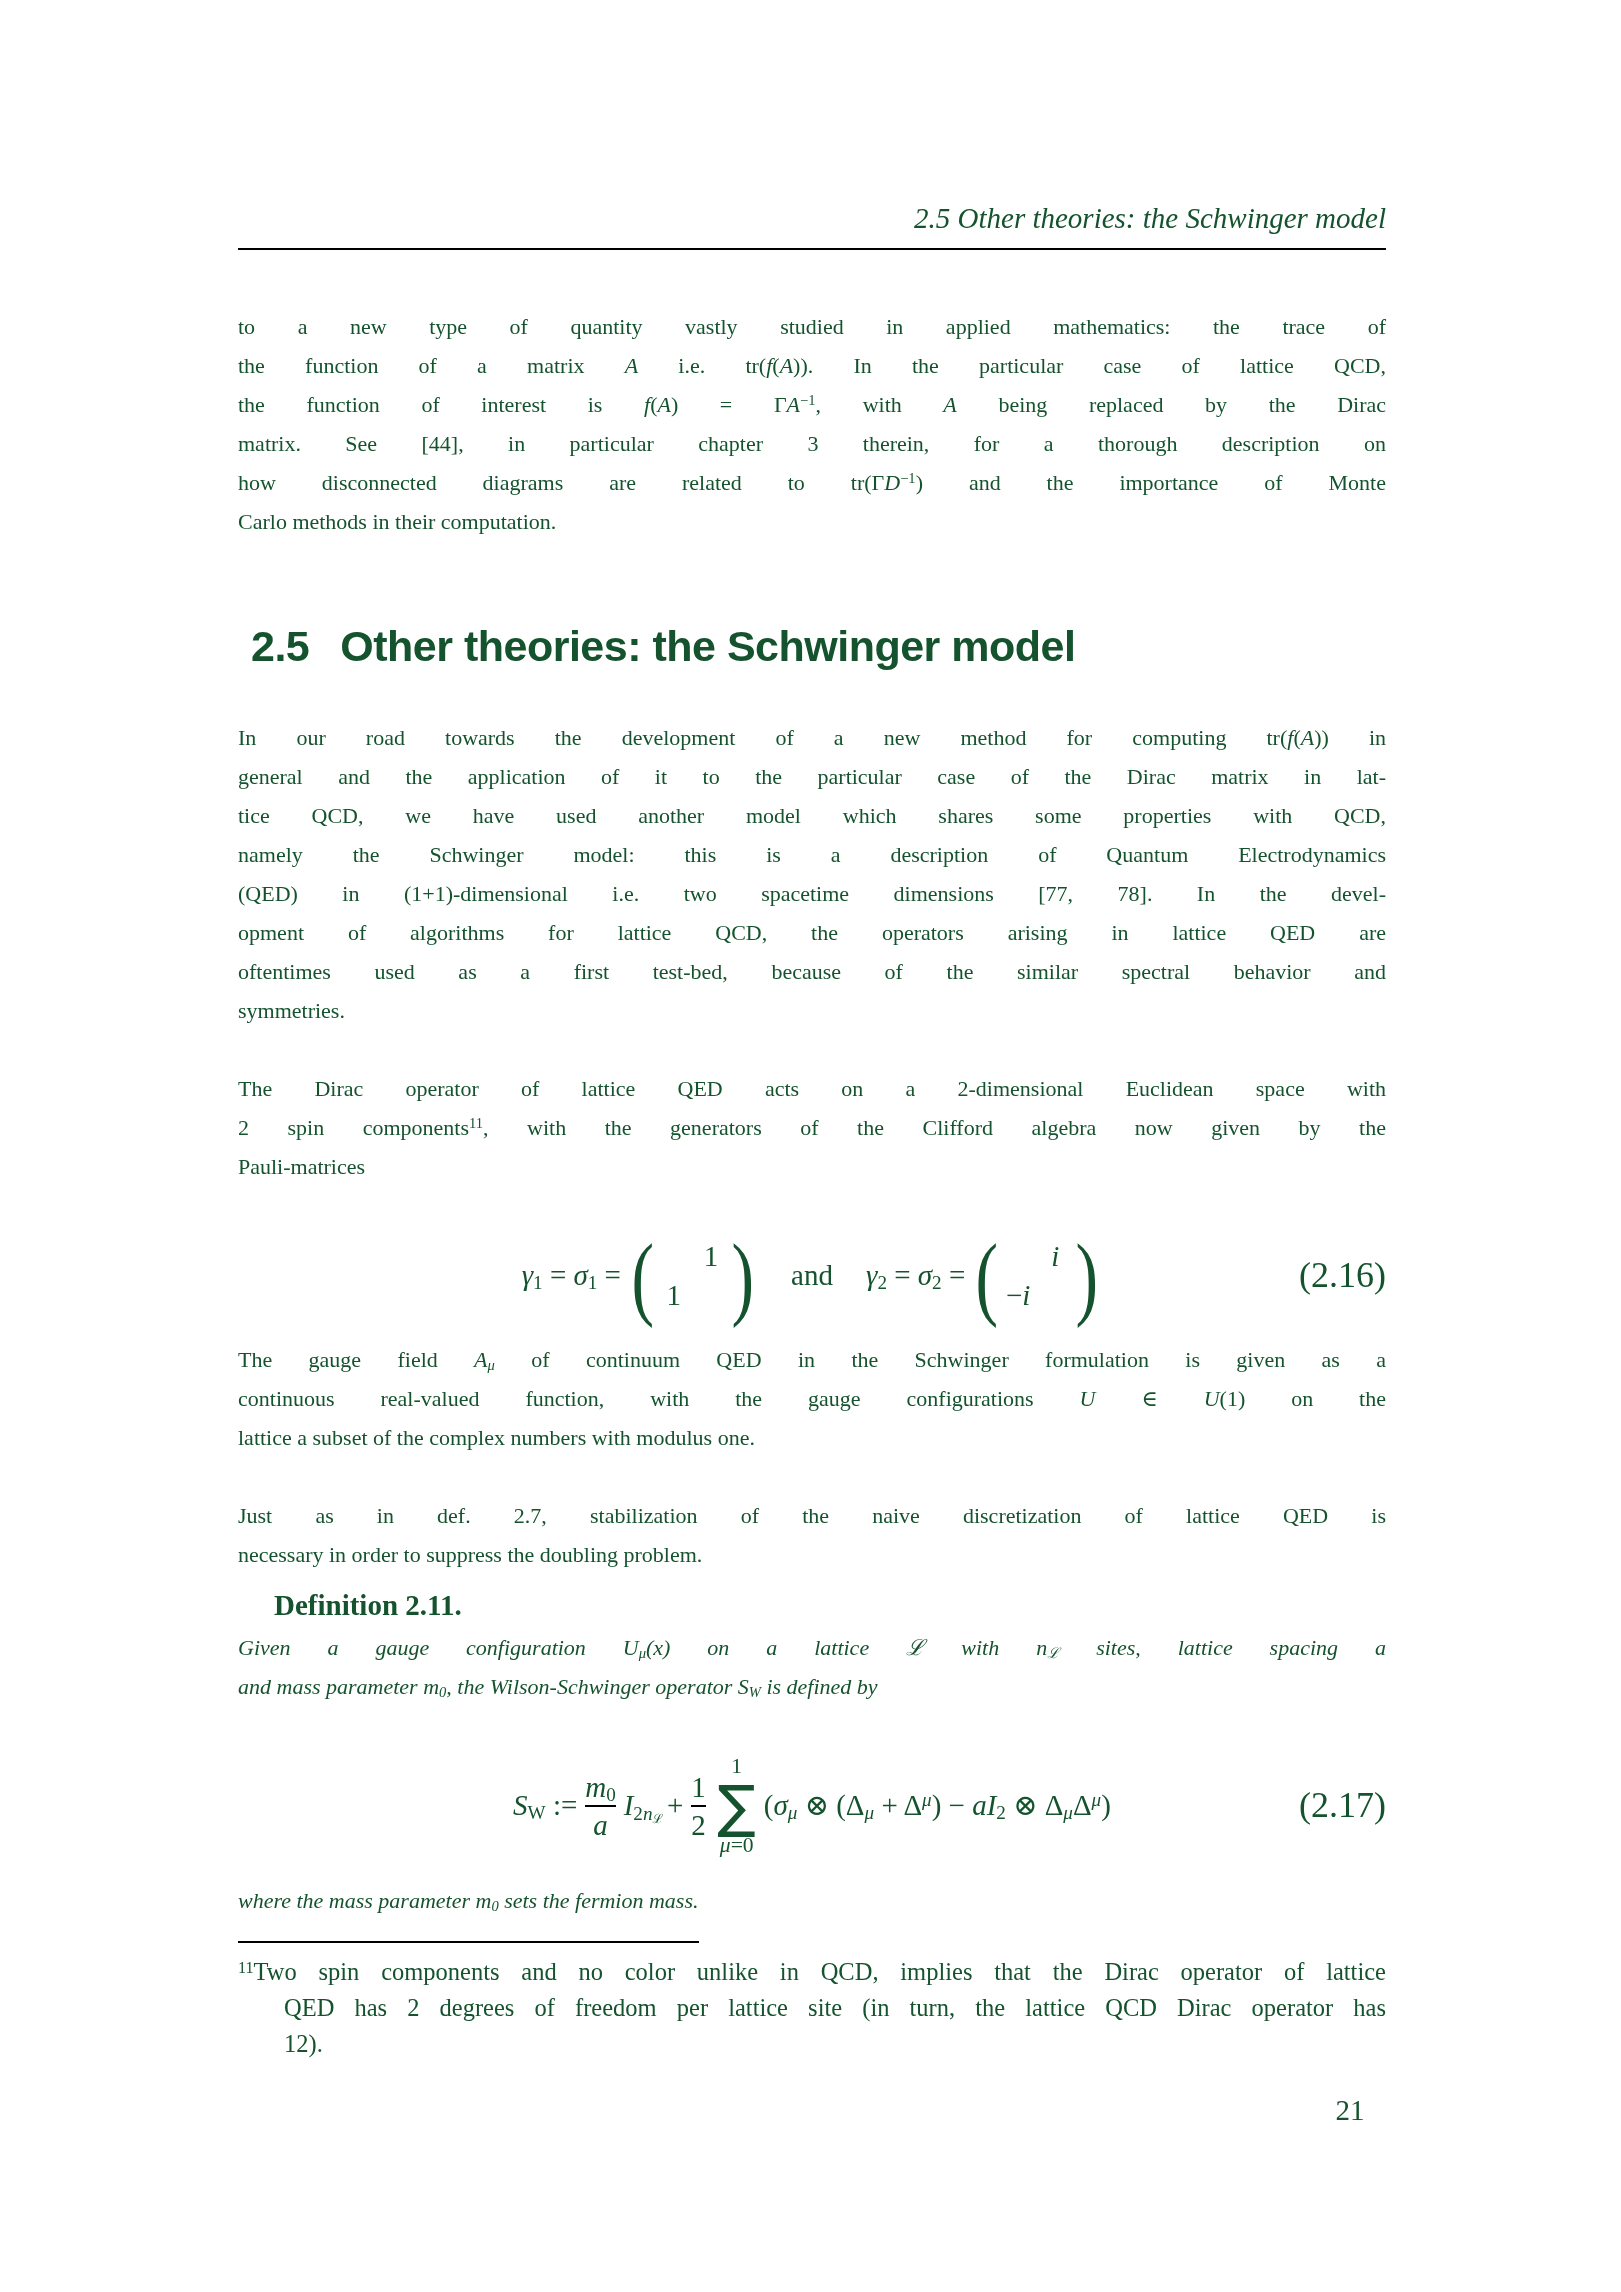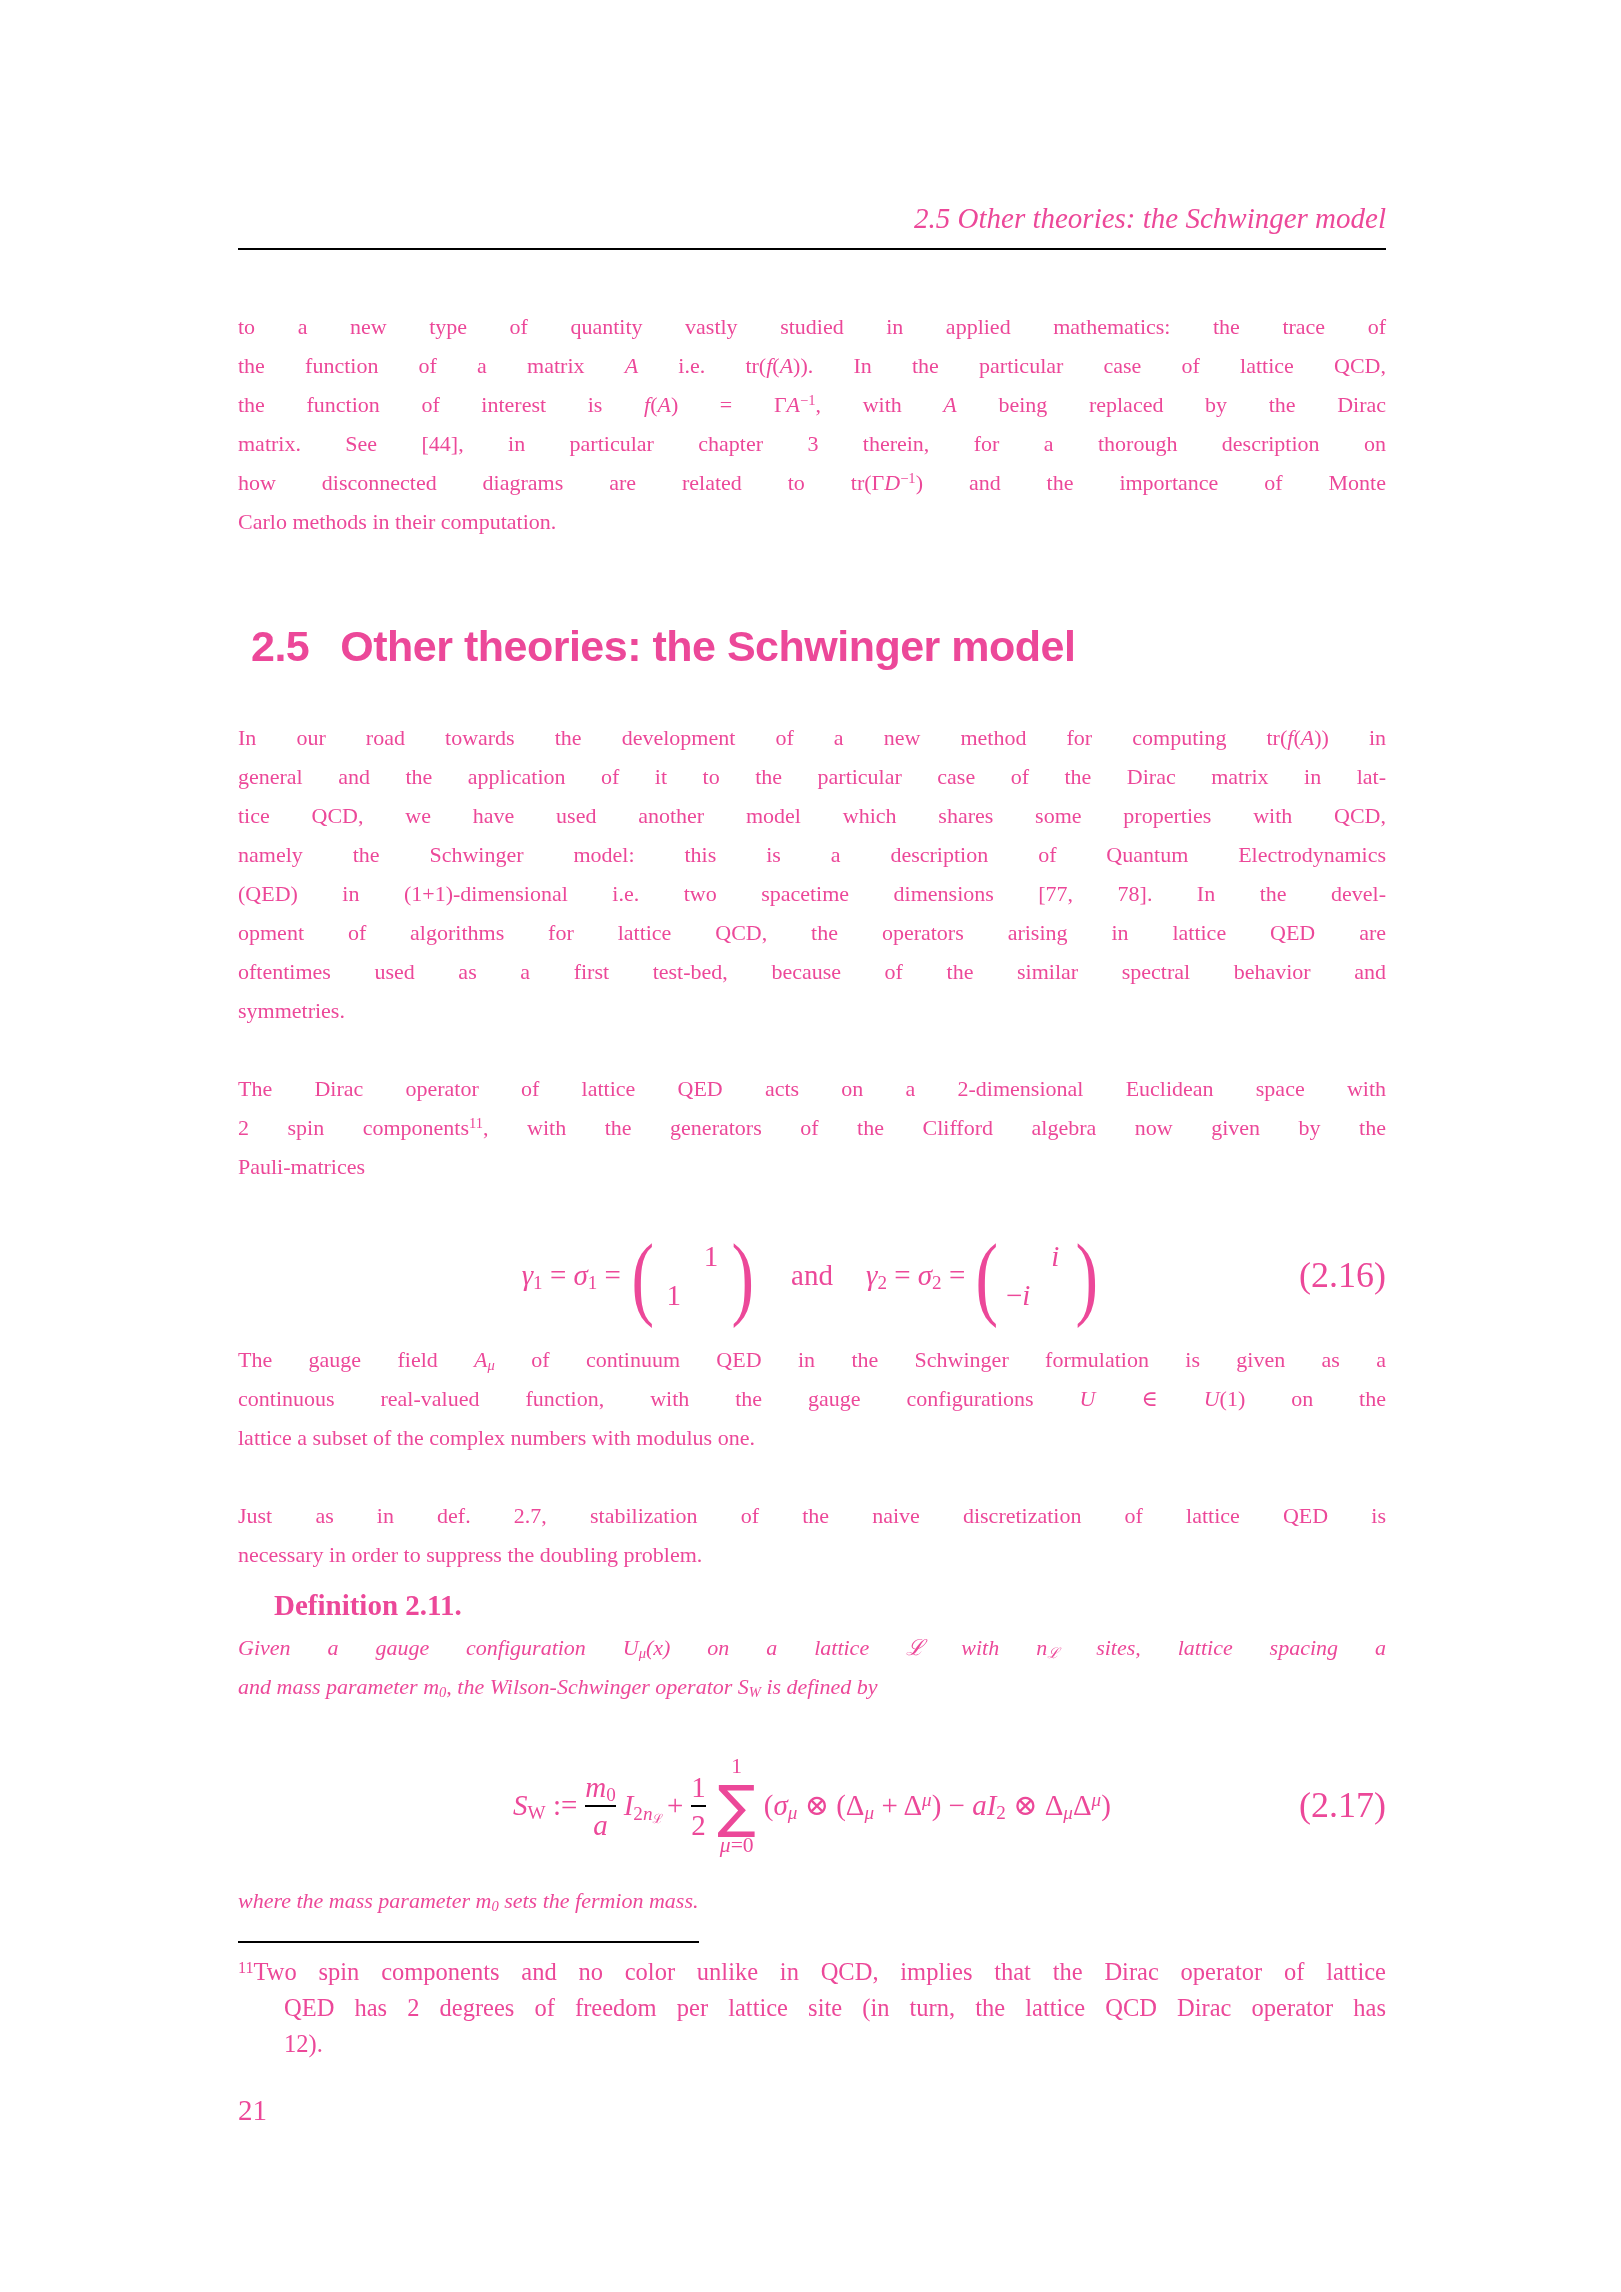--- a/index.html
+++ b/index.html
@@ -1,16 +1,16 @@
 <!DOCTYPE html>
 <html><head>
 <meta charset="utf-8">
 <style>
   html,body{margin:0;padding:0;background:#ffffff;}
-  .page{position:relative;width:1621px;height:2293px;background:#ffffff;color:#ec4899;
+  .page{position:relative;width:1621px;height:2293px;background:#ffffff;color:#14532d;
         font-family:"Liberation Serif","DejaVu Serif",serif;overflow:hidden;border-radius:15px;}
   .content{position:absolute;left:238px;top:0;width:1148px;}
 
   
   .running-head{margin-top:202px;text-align:right;font-style:italic;font-size:29px;line-height:33px;}
   .head-rule{border-top:2px solid #000;margin-top:12.7px;}
 
   
   .para{font-size:22px;line-height:39px;}
   .para-1{margin-top:57px;}
@@ -52,21 +52,21 @@
   
   .def-head{margin-top:12.7px;font-weight:bold;font-size:29px;line-height:36px;margin-left:36px;}
   .def-body{margin-top:5px;font-style:italic;}
   .where-line{font-style:italic;}
 
   
   .footnote{margin-top:21.6px;font-size:24.5px;line-height:36px;}
   .fn-rule{width:461px;border-top:2px solid #000;margin-bottom:10.8px;}
   .fn-cont{padding-left:46px;}
 
-  .page-num{position:absolute;top:2094px;left:238px;width:1148px;
+  .page-num{position:absolute;top:2094px;left:238px;width:1148px;text-align:right;
             padding-right:0;font-size:29px;box-sizing:border-box;}
   .page-num span{margin-right:21.6px;}
   i{font-style:italic;}
 </style>
 </head>
 <body>
 
 <div class="page">
   <div class="content">
 

